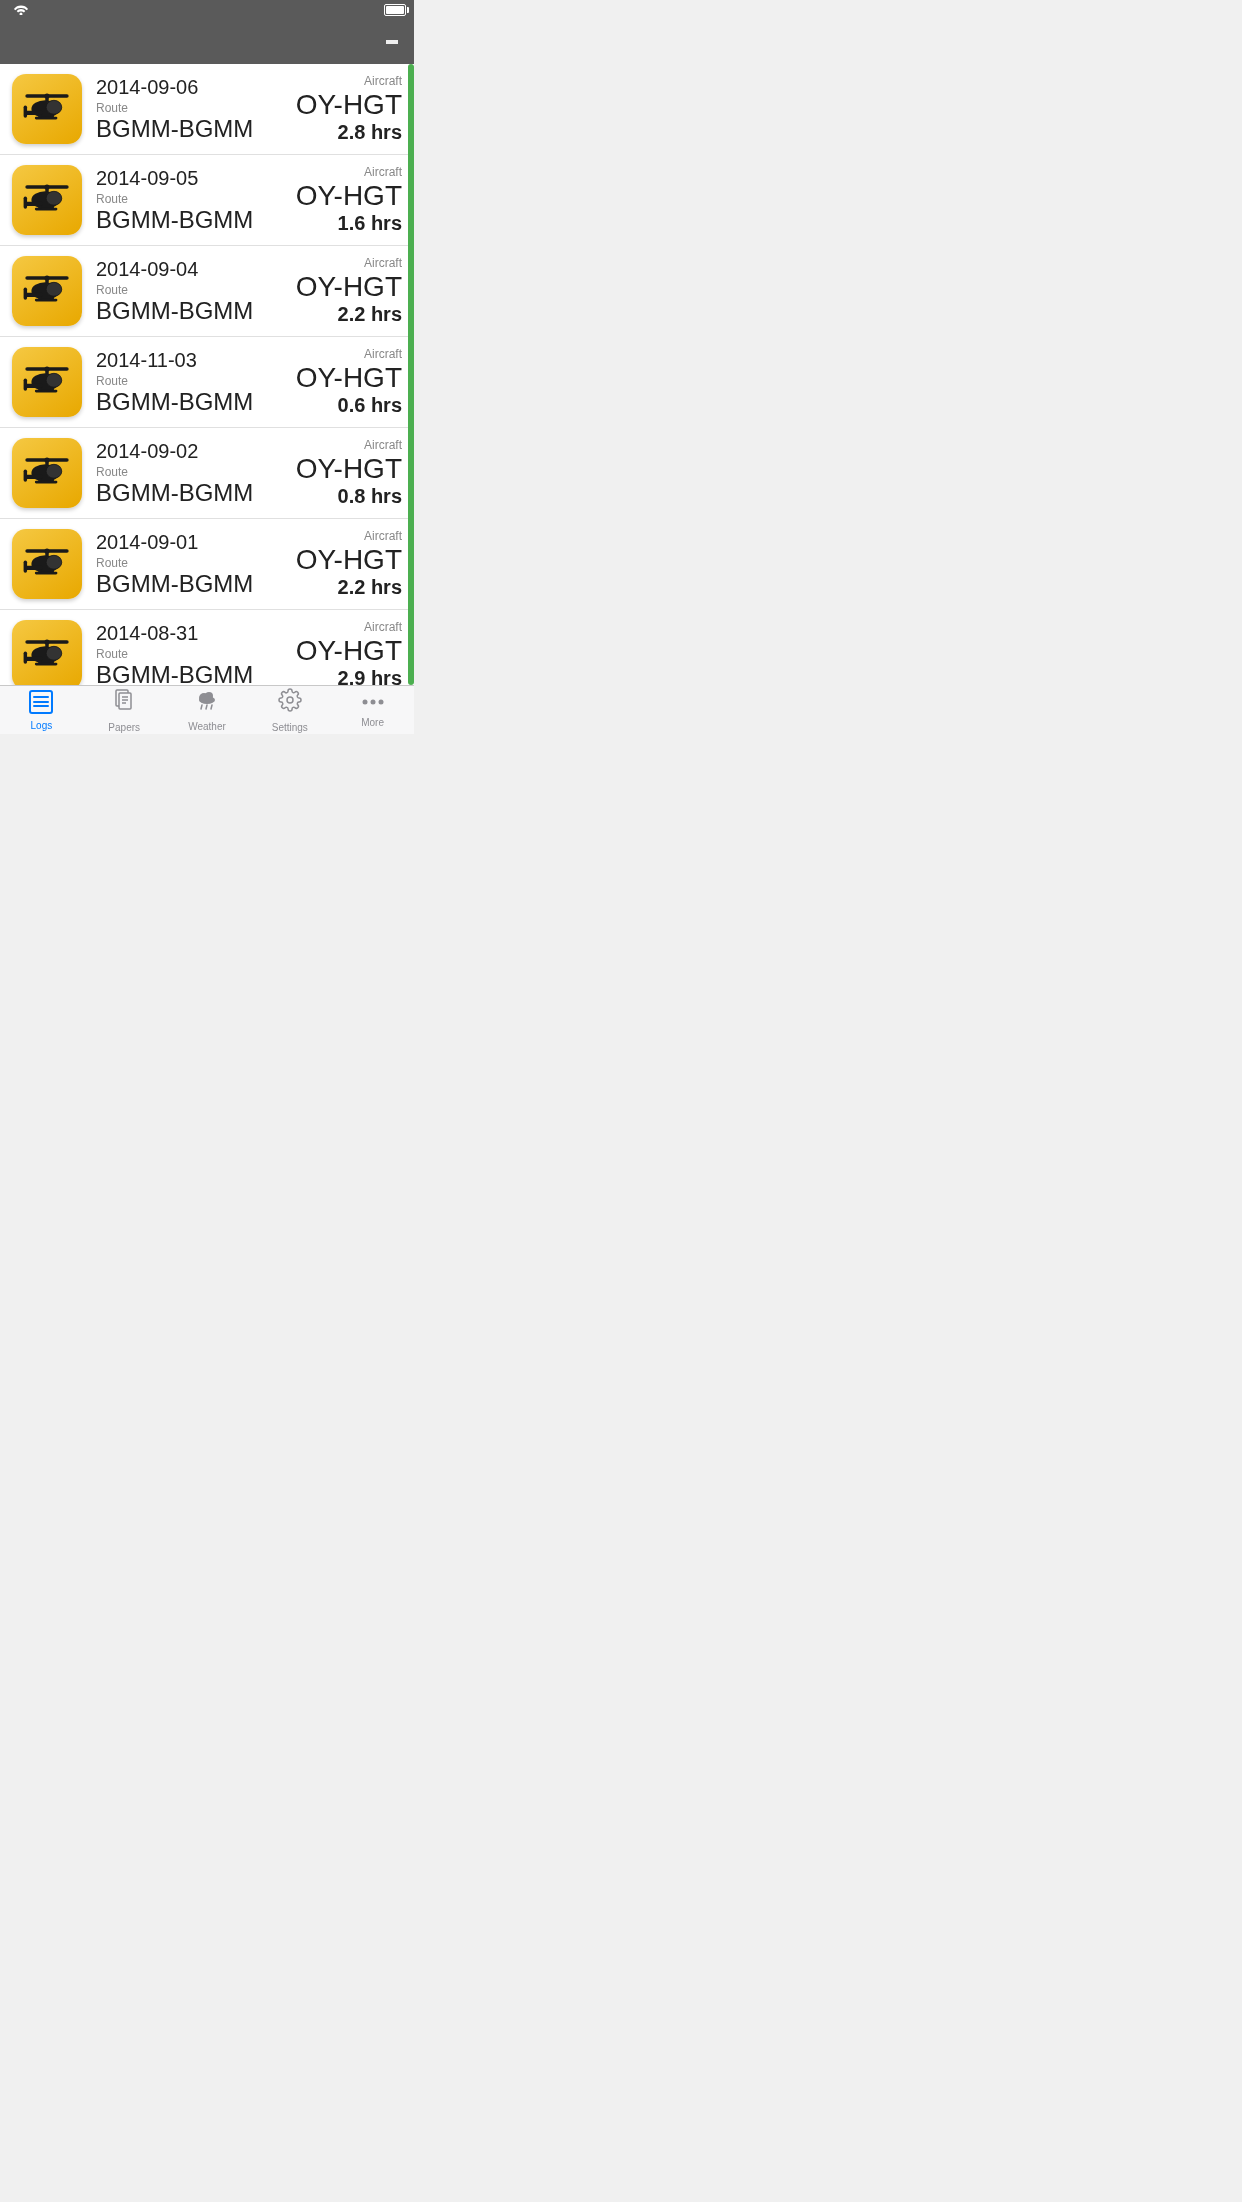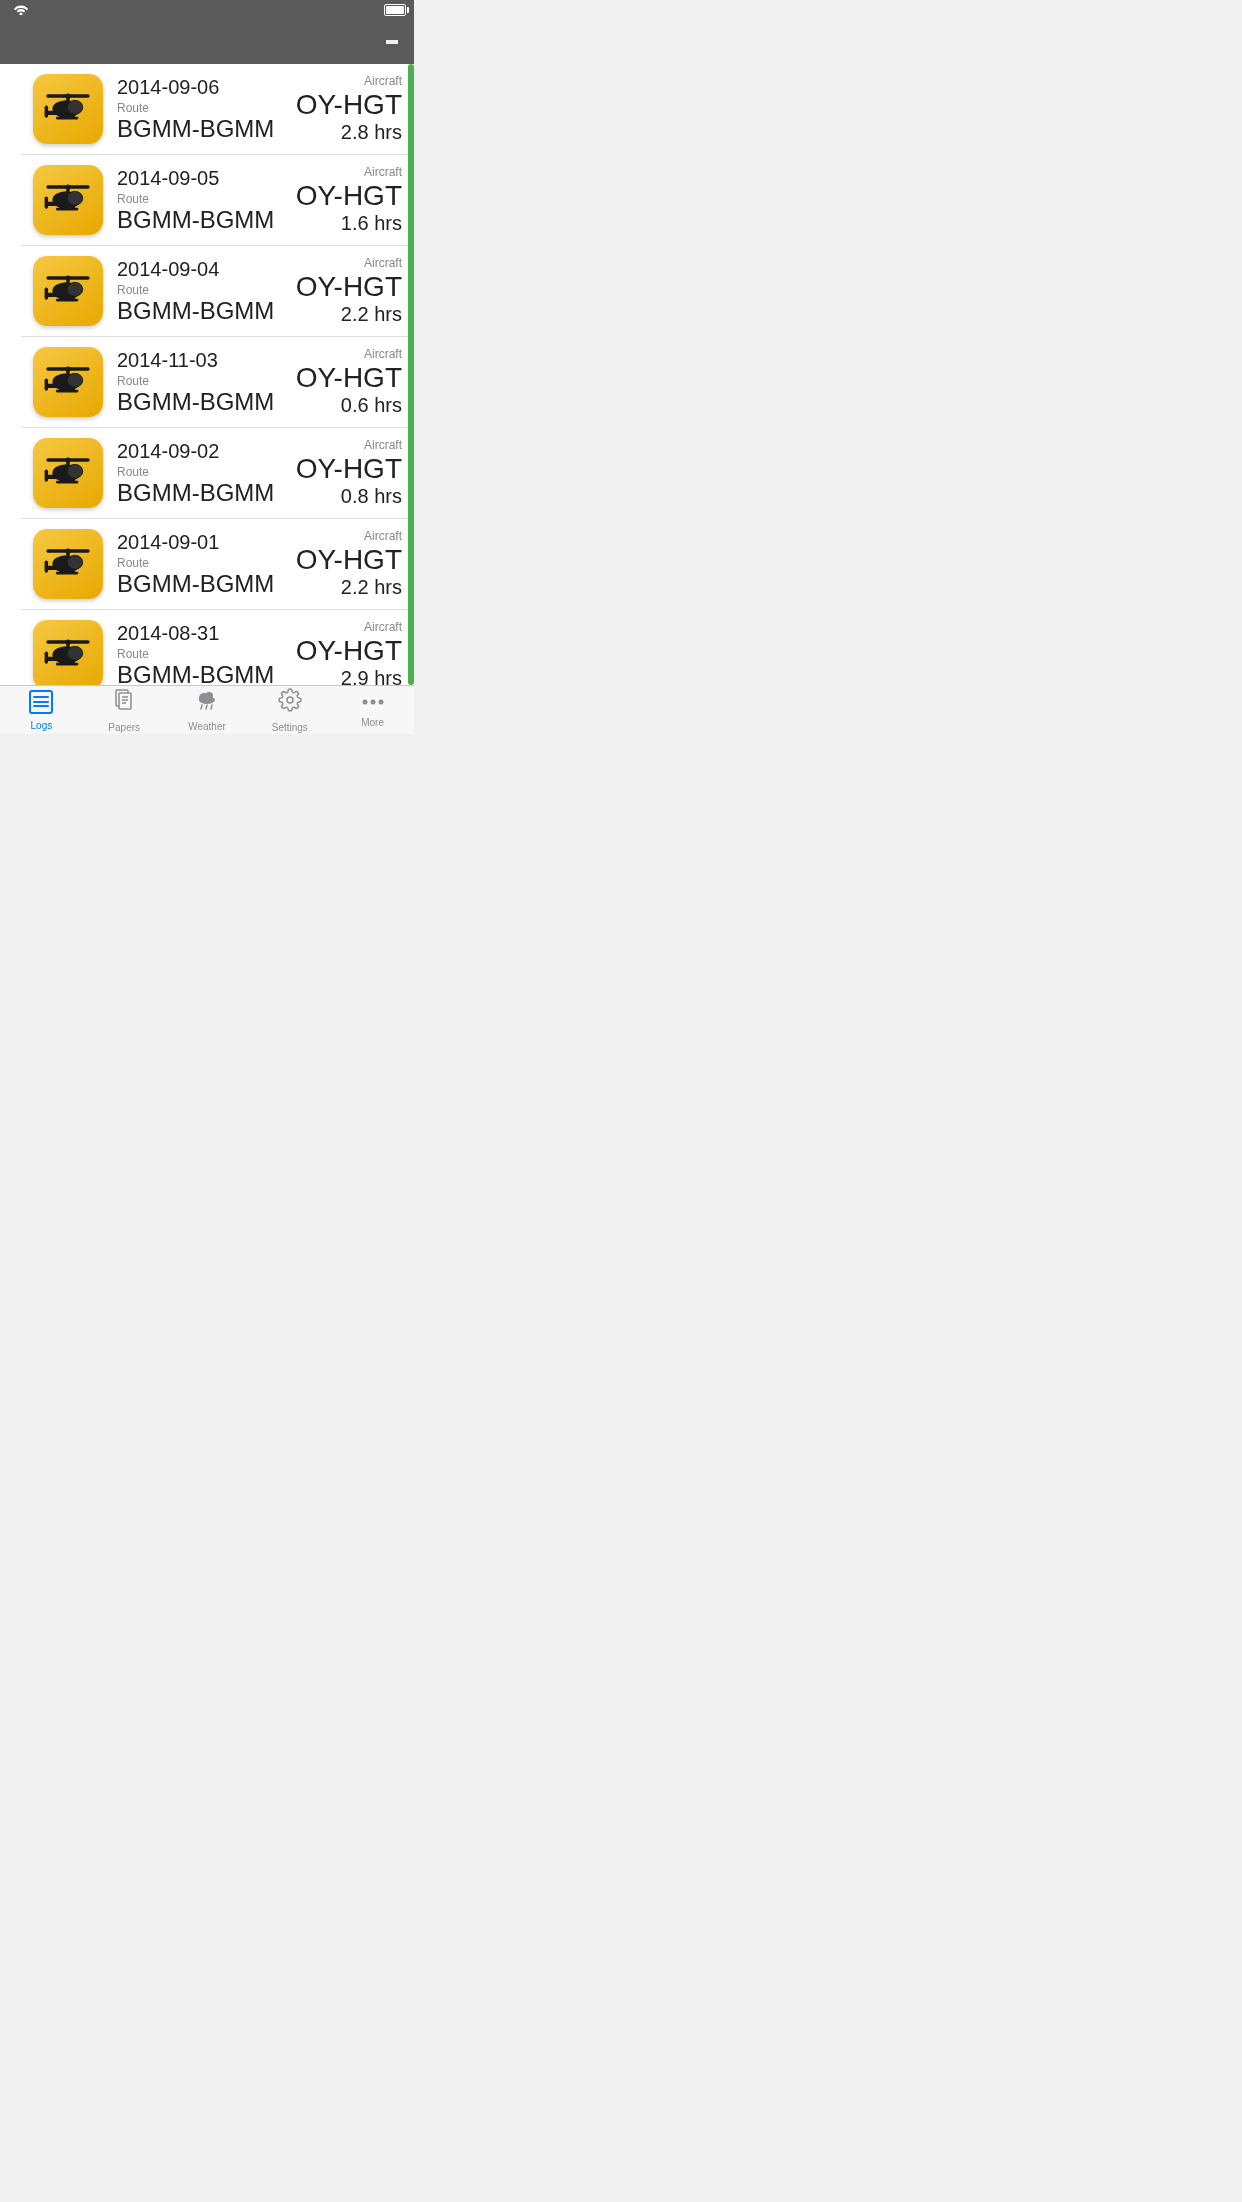--- a/index.html
+++ b/index.html
@@ -91,21 +91,20 @@
       line-height: 1;
       padding: 0 4px;
     }
 
     
     .list-container {
       background: white;
       overflow-y: auto;
       height: calc(734px - 20px - 44px - 49px);
       position: relative;
-      padding-left: 21px;
     }
 
     .scroll-indicator {
       position: absolute;
       right: 0;
       top: 0;
       width: 6px;
       height: 100%;
       background: transparent;
       z-index: 10;
@@ -184,21 +183,21 @@
 
     .item-aircraft {
       font-size: 28px;
       font-weight: 400;
       color: #222;
       line-height: 1.1;
     }
 
     .item-hours {
       font-size: 20px;
-      font-weight: 400;
+      font-weight: 700;
       color: #222;
     }
 
     
     .tab-bar {
       position: absolute;
       bottom: 0;
       left: 0;
       right: 0;
       height: 49px;

